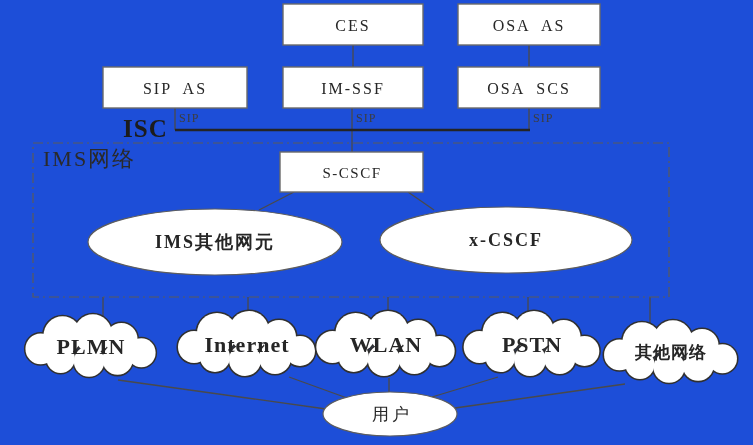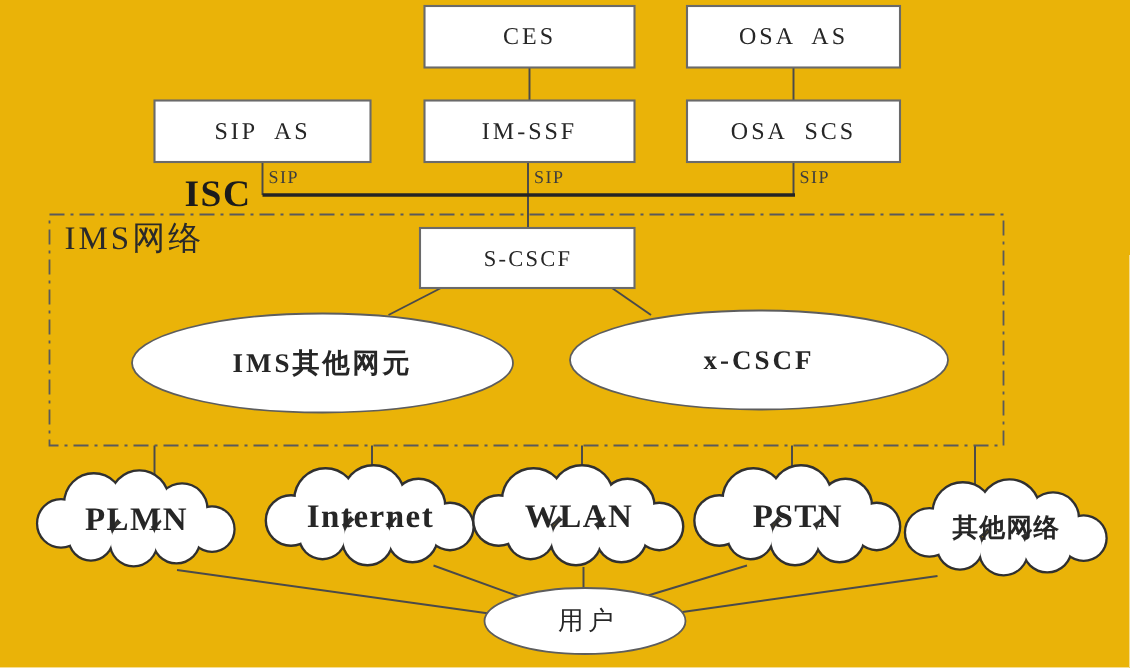--- a/index.html
+++ b/index.html
@@ -4,21 +4,21 @@
 <style>
   html, body {
     margin: 0;
     padding: 0;
     background: #ffffff;
   }
   .stage {
     position: relative;
     width: 753px;
     height: 445px;
-    background: #eab308;
+    background: #1d4ed8;
     font-family: "Liberation Serif", "DejaVu Serif", serif;
     overflow: hidden;
   }
   svg { display: block; }
 
   
   .box      { fill: #ffffff; stroke: #6a6a6a; stroke-width: 1.4; }
   .conn     { stroke: #4a4a4a; stroke-width: 1.3; fill: none; }
   .bus      { stroke: #242424; stroke-width: 2.4; fill: none; }
   .dashbox  { fill: none; stroke: #5a5a5a; stroke-width: 1.2;

